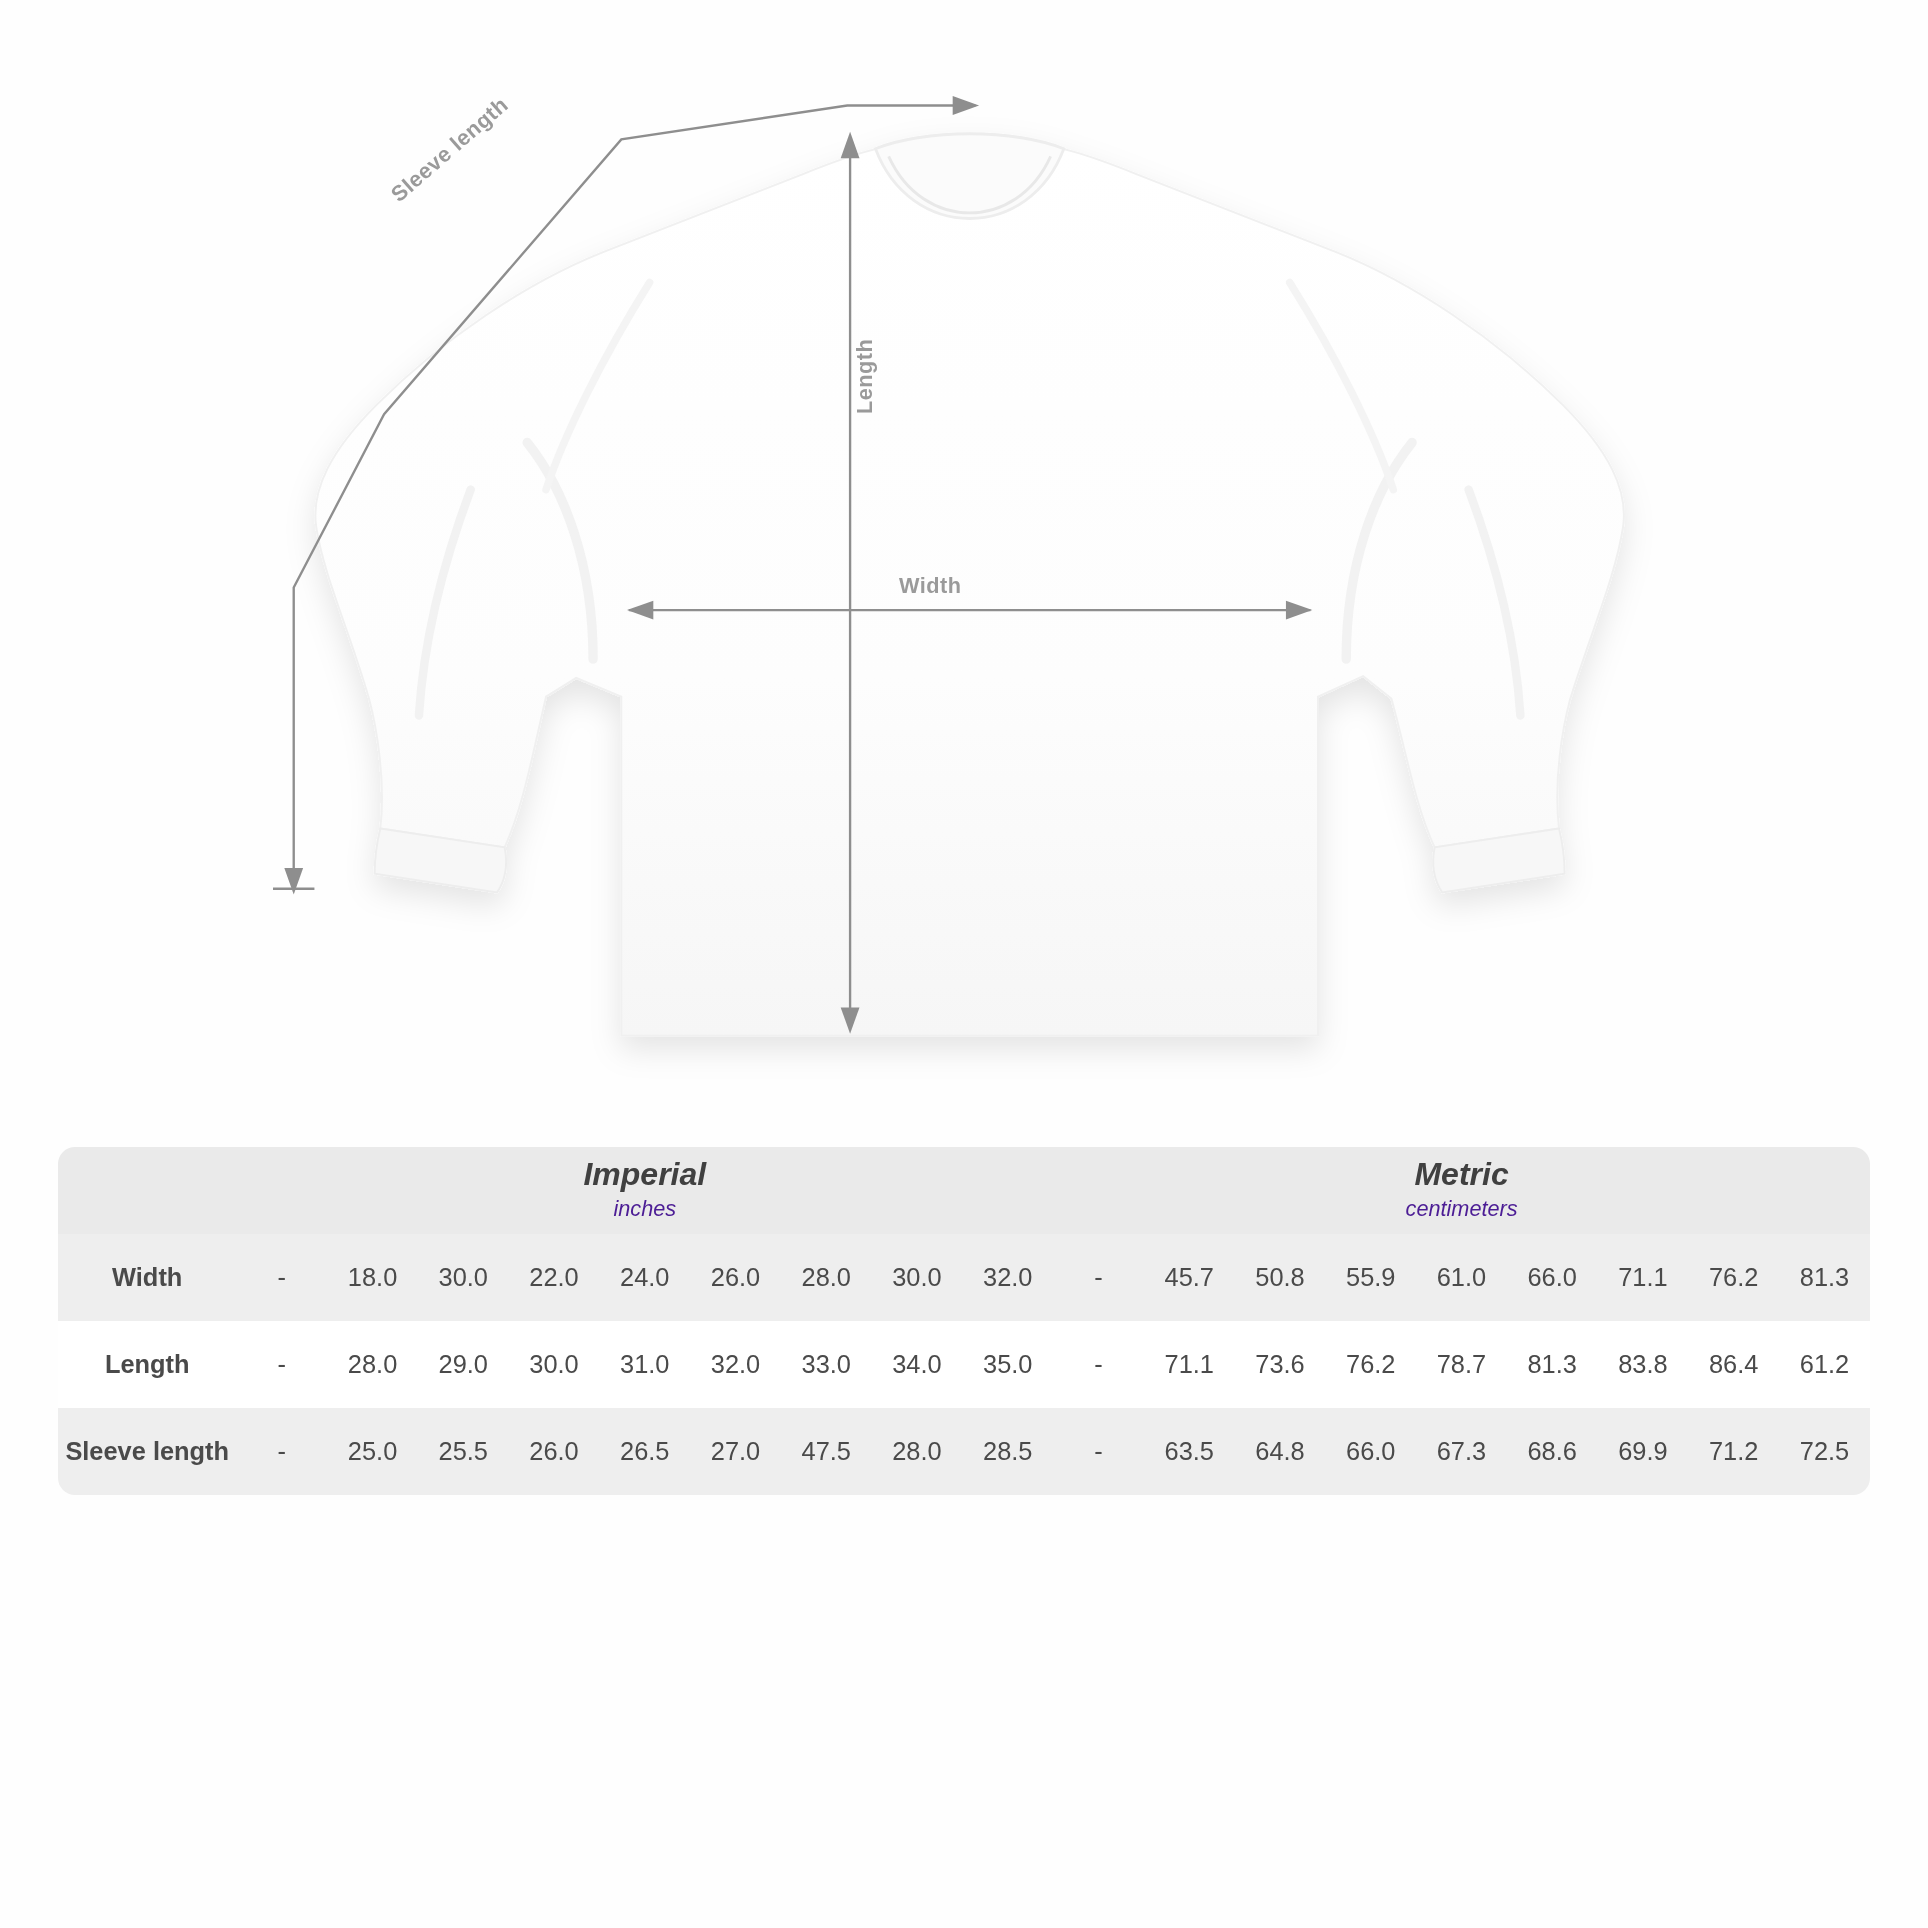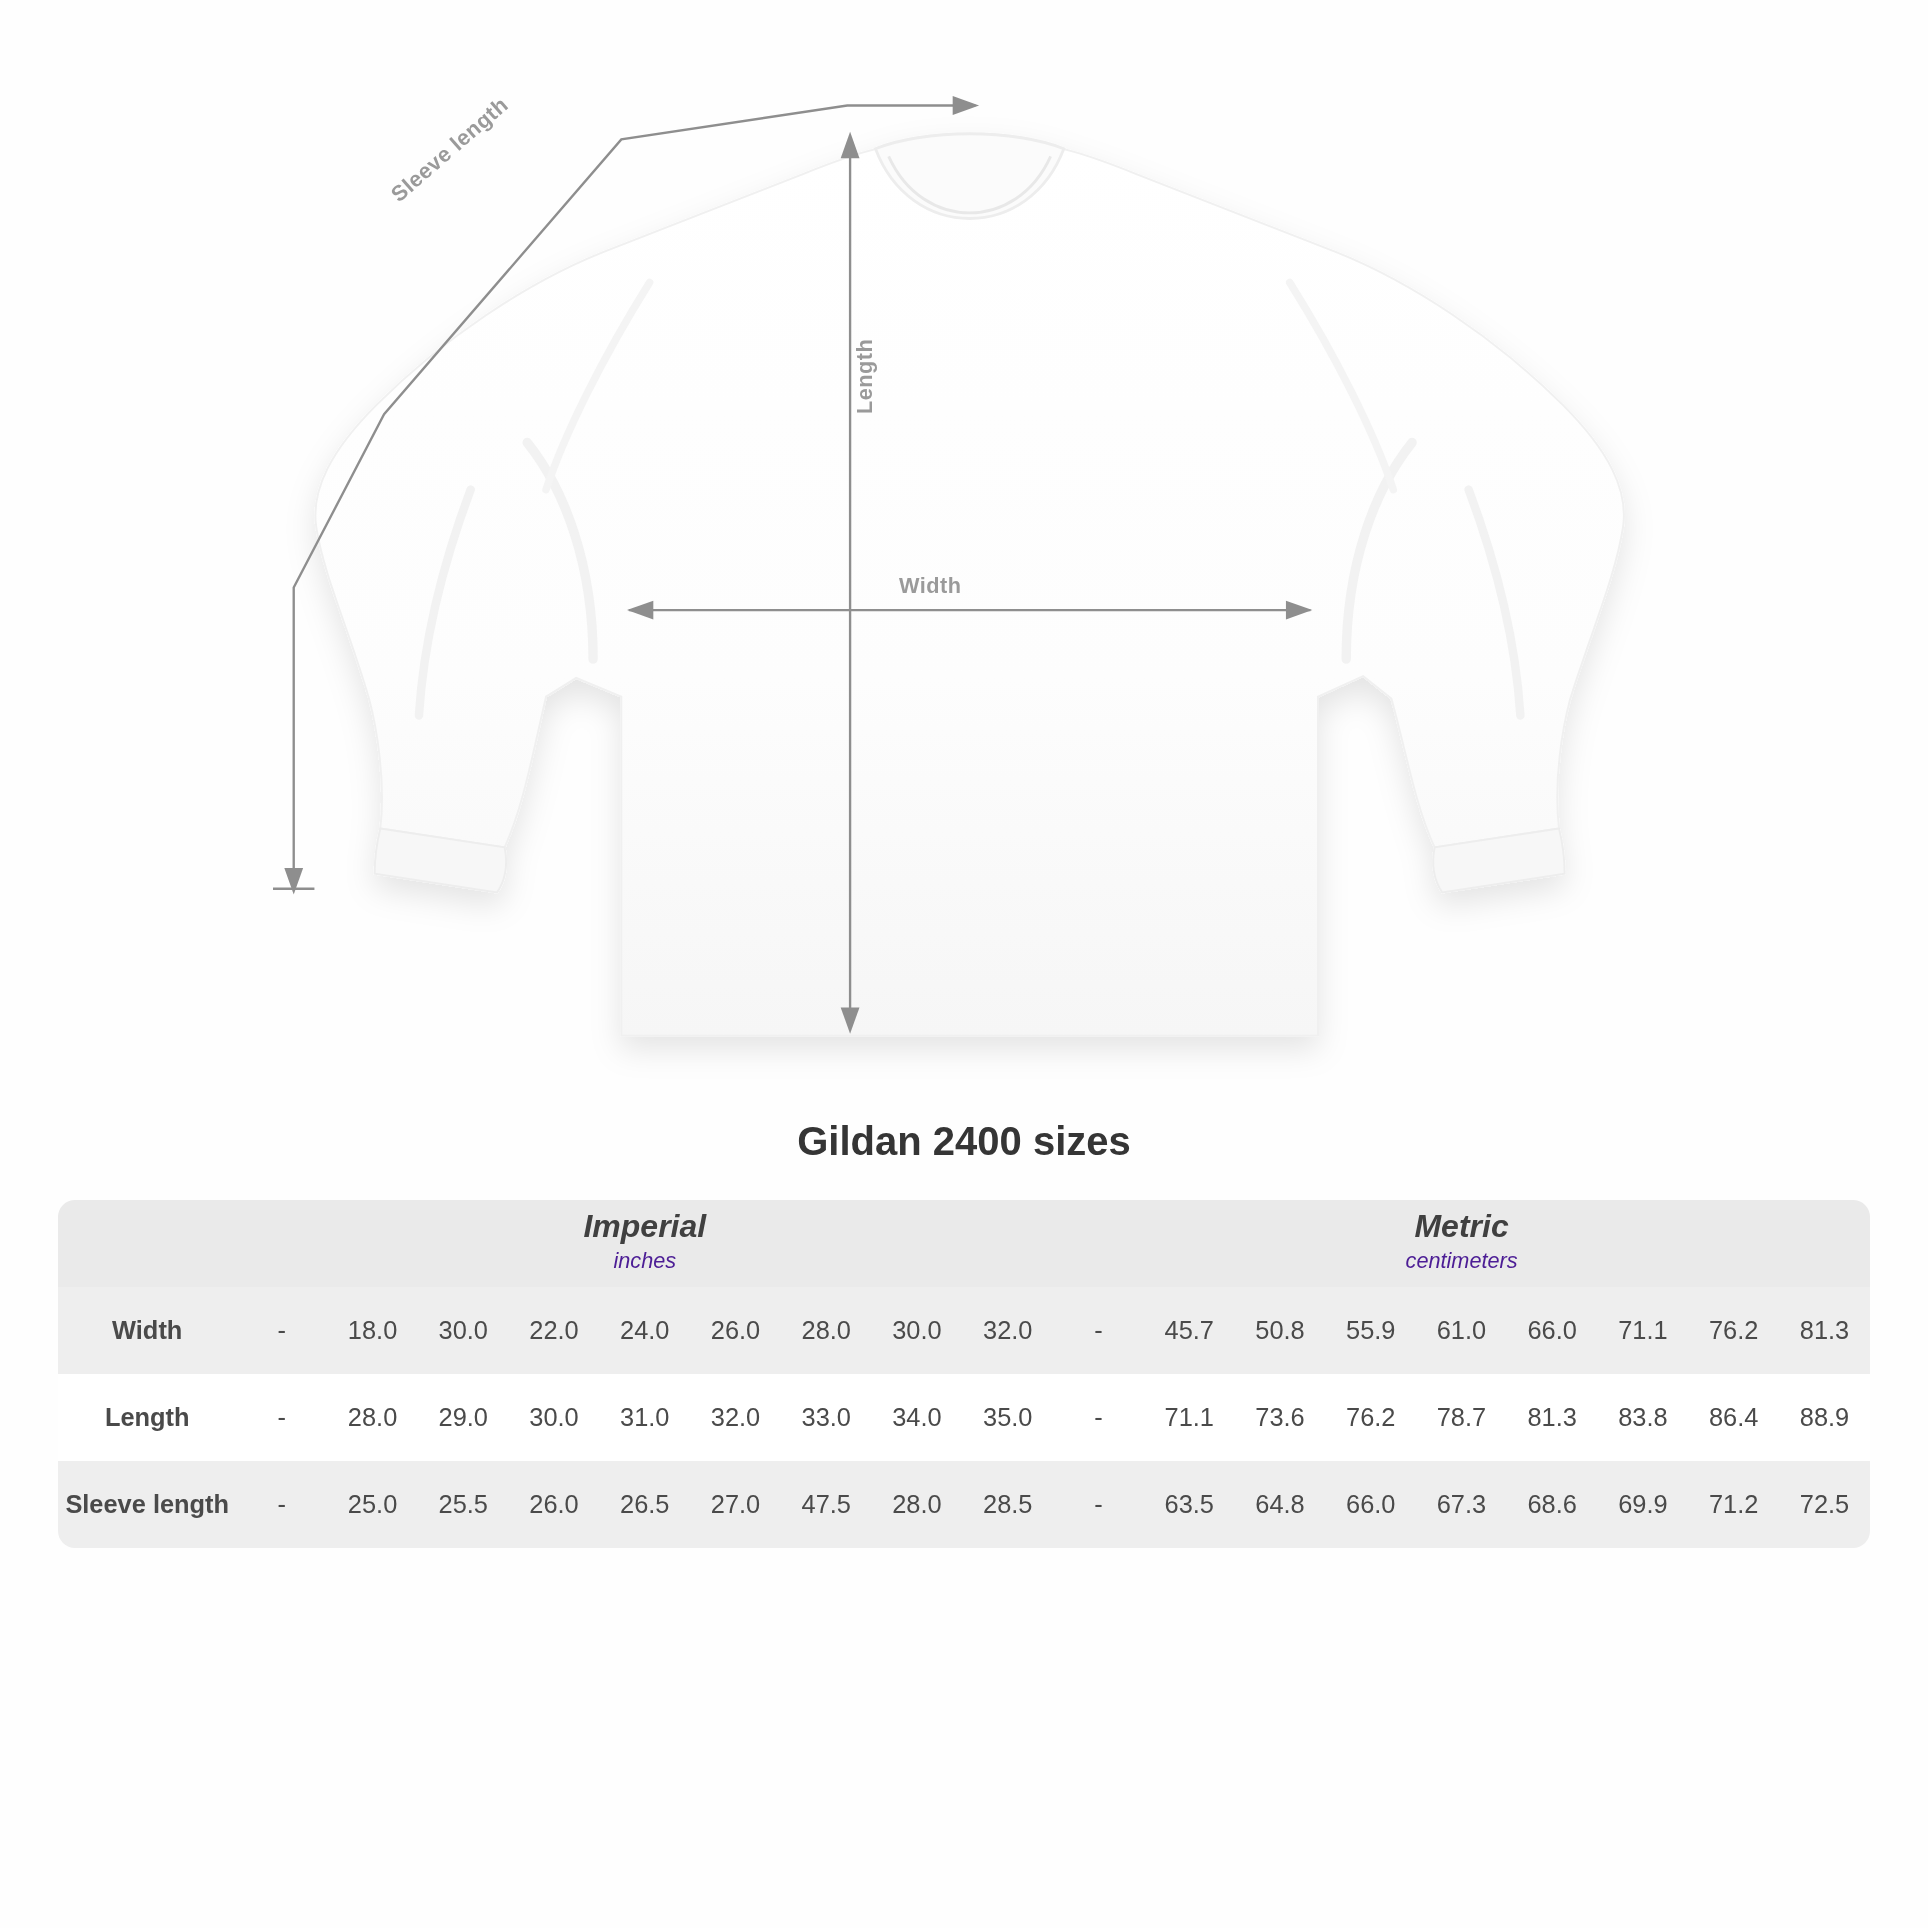--- a/index.html
+++ b/index.html
@@ -222,21 +222,20 @@
         <polygon points="312,950 302,922 322,922"></polygon>
       </g>
     </svg>
 
     <div class="dim-label label-width">Width</div>
     <div class="dim-label label-length">Length</div>
     <div class="dim-label label-sleeve">Sleeve length</div>
   </div>
 
   <div class="title-block">
-    <h1 class="chart-title">Gildan 2400 sizes</h1>
   </div>
 
   <div class="table-wrap">
     <table class="size-table">
       <colgroup>
         <col class="first-col">
         <col class="data-col">
           <col class="data-col">
           <col class="data-col">
           <col class="data-col">
@@ -303,21 +302,21 @@
           <td>34.0</td>
           <td>35.0</td>
           <td>-</td>
           <td>71.1</td>
           <td>73.6</td>
           <td>76.2</td>
           <td>78.7</td>
           <td>81.3</td>
           <td>83.8</td>
           <td>86.4</td>
-          <td>88.9</td>
+          <td>61.2</td>
         </tr>
 
         <tr class="row-alt">
           <td class="row-label">Sleeve length</td>
           <td>-</td>
           <td>25.0</td>
           <td>25.5</td>
           <td>26.0</td>
           <td>26.5</td>
           <td>27.0</td>

